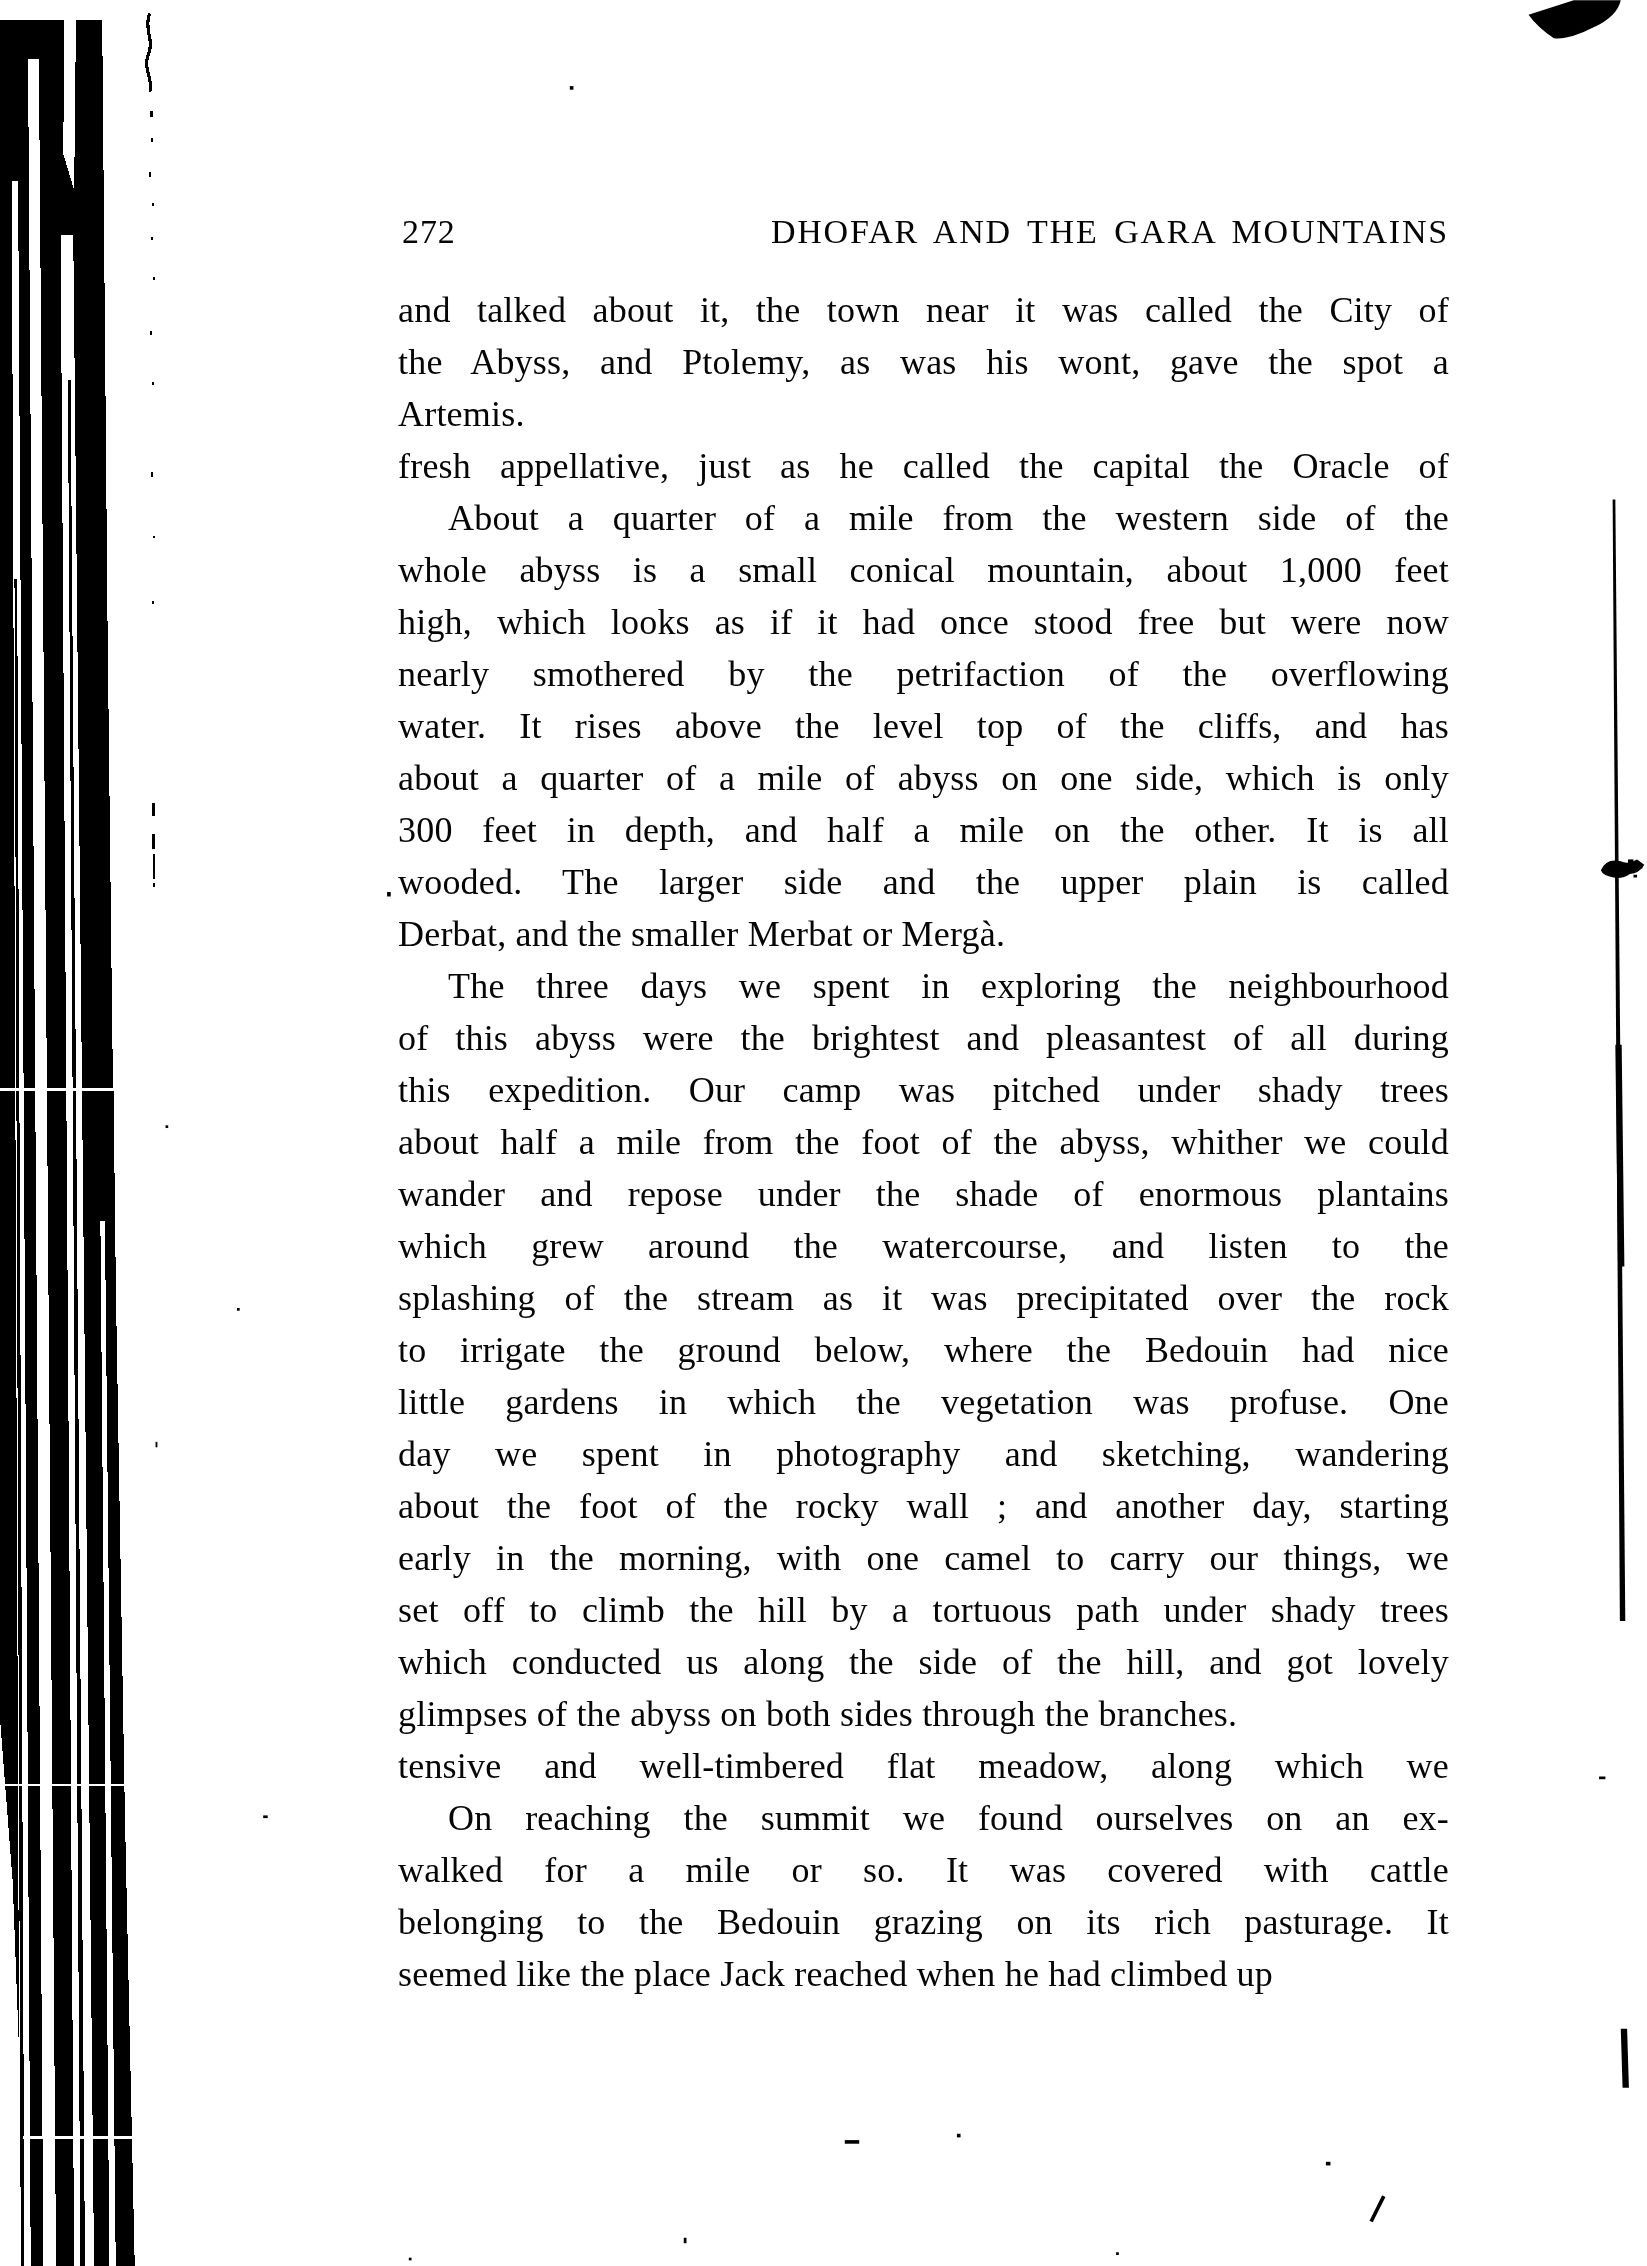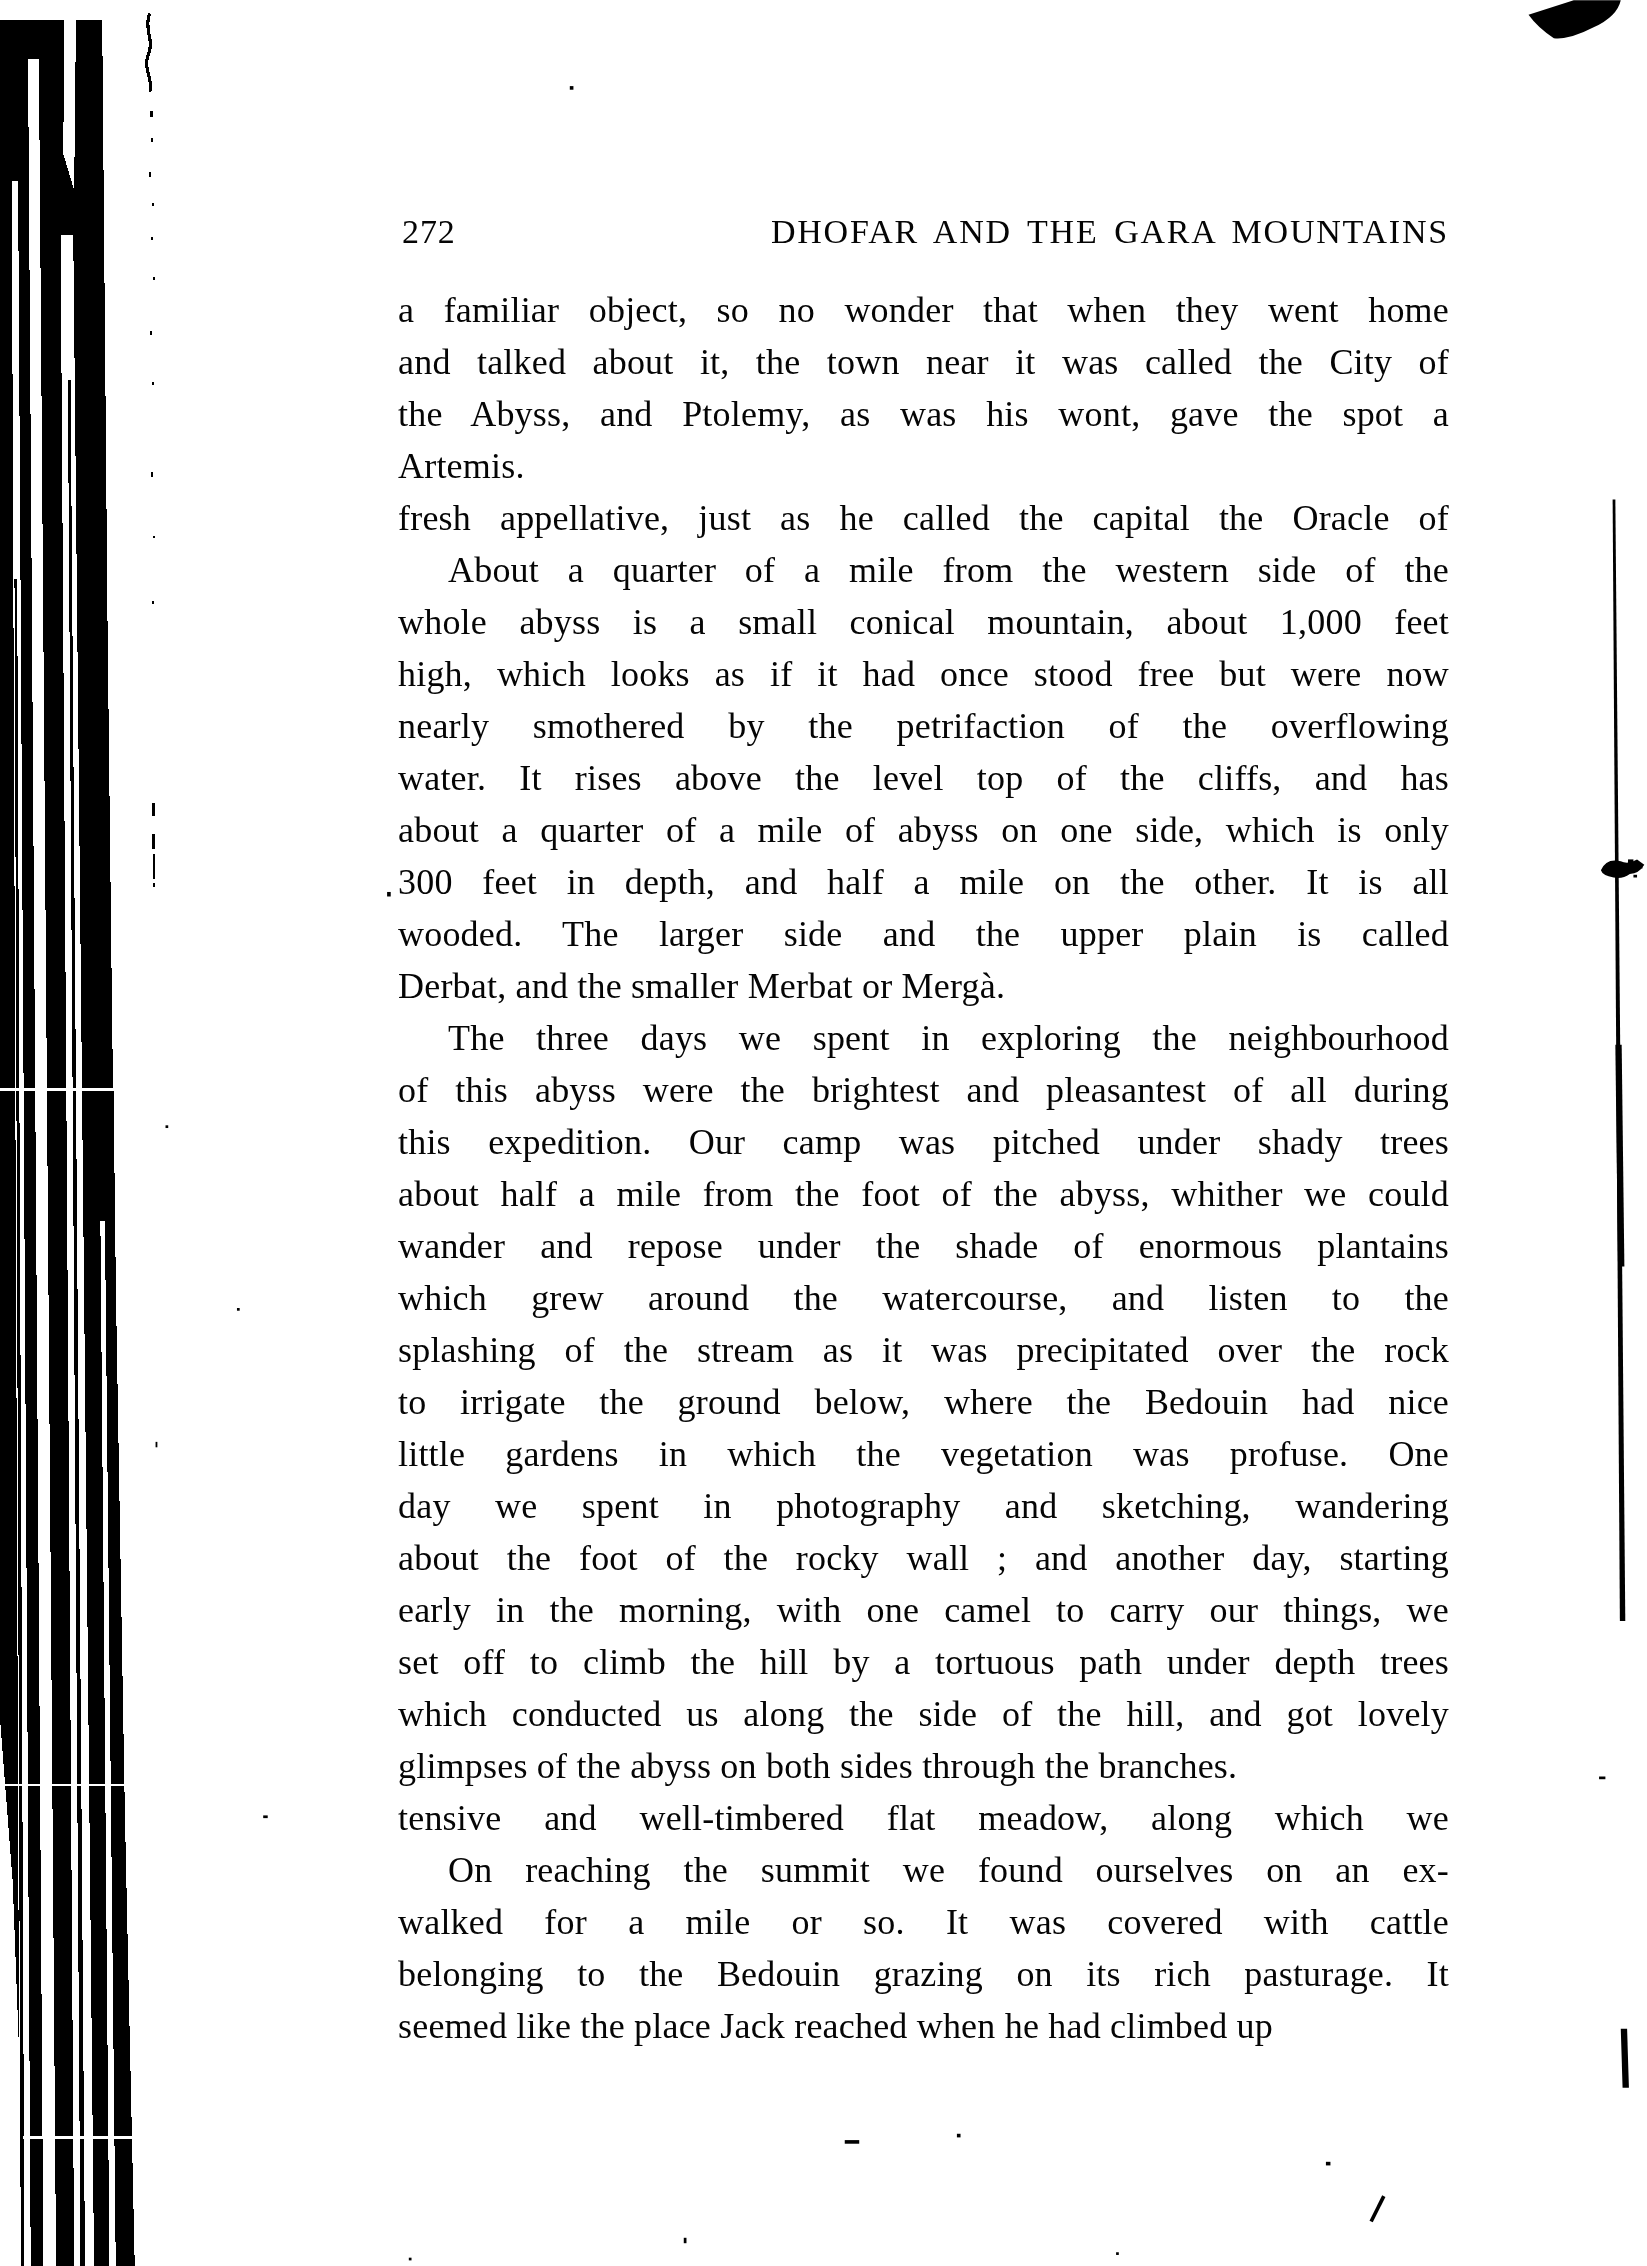--- a/index.html
+++ b/index.html
@@ -106,21 +106,20 @@
     </g>
   </svg>
 
   <div class="header">
     <span class="pagenum">272</span>
     <span class="title">DHOFAR AND THE GARA MOUNTAINS</span>
   </div>
 
   <div class="text-block">
       <div class="paragraph">
-        <div class="line">a familiar object, so no wonder that when they went home</div>
         <div class="line">and talked about it, the town near it was called the City of</div>
         <div class="line">the Abyss, and Ptolemy, as was his wont, gave the spot a</div>
         <div class="line para-end">Artemis.</div>
         <div class="line">fresh appellative, just as he called the capital the Oracle of</div>
       </div>
       <div class="paragraph">
         <div class="line indent">About a quarter of a mile from the western side of the</div>
         <div class="line">whole abyss is a small conical mountain, about 1,000 feet</div>
         <div class="line">high, which looks as if it had once stood free but were now</div>
         <div class="line">nearly smothered by the petrifaction of the overflowing</div>
@@ -136,21 +135,21 @@
         <div class="line">this expedition.  Our camp was pitched under shady trees</div>
         <div class="line">about half a mile from the foot of the abyss, whither we could</div>
         <div class="line">wander and repose under the shade of enormous plantains</div>
         <div class="line">which grew around the watercourse, and listen to the</div>
         <div class="line">splashing of the stream as it was precipitated over the rock</div>
         <div class="line">to irrigate the ground below, where the Bedouin had nice</div>
         <div class="line">little gardens in which the vegetation was profuse.  One</div>
         <div class="line">day we spent in photography and sketching, wandering</div>
         <div class="line">about the foot of the rocky wall ; and another day, starting</div>
         <div class="line">early in the morning, with one camel to carry our things, we</div>
-        <div class="line">set off to climb the hill by a tortuous path under depth trees</div>
+        <div class="line">set off to climb the hill by a tortuous path under shady trees</div>
         <div class="line">which conducted us along the side of the hill, and got lovely</div>
         <div class="line para-end">glimpses of the abyss on both sides through the branches.</div>
       </div>
       <div class="paragraph">
         <div class="line">tensive and well-timbered flat meadow, along which we</div>
         <div class="line indent">On reaching the summit we found ourselves on an ex-</div>
         <div class="line">walked for a mile or so.  It was covered with cattle</div>
         <div class="line">belonging to the Bedouin grazing on its rich pasturage.  It</div>
         <div class="line para-end">seemed like the place Jack reached when he had climbed up</div>
       </div>

